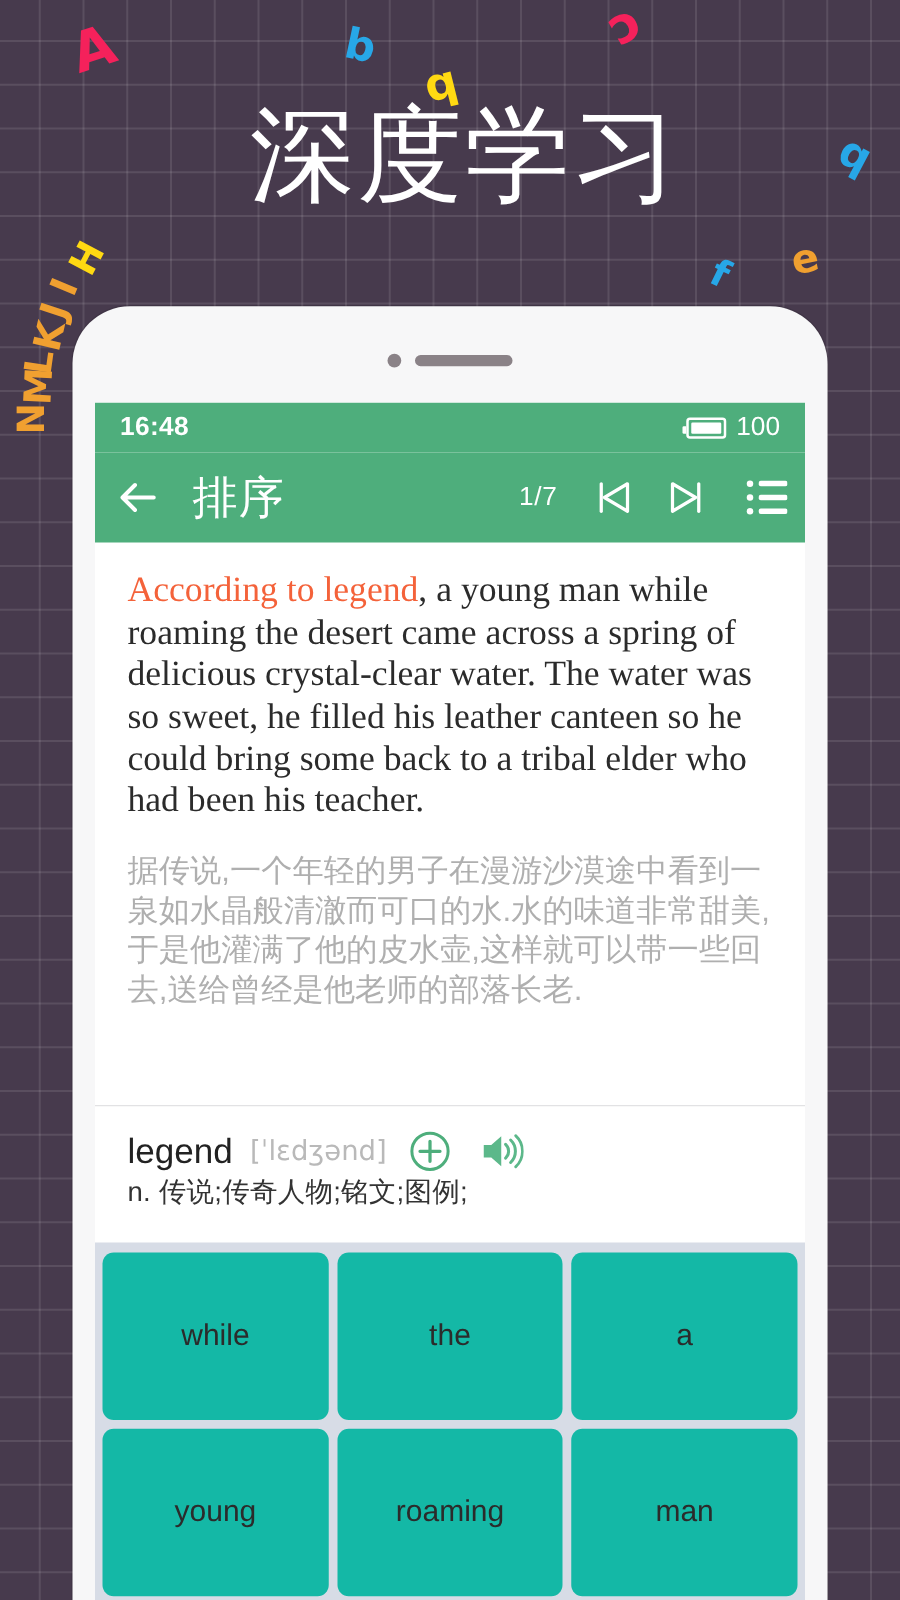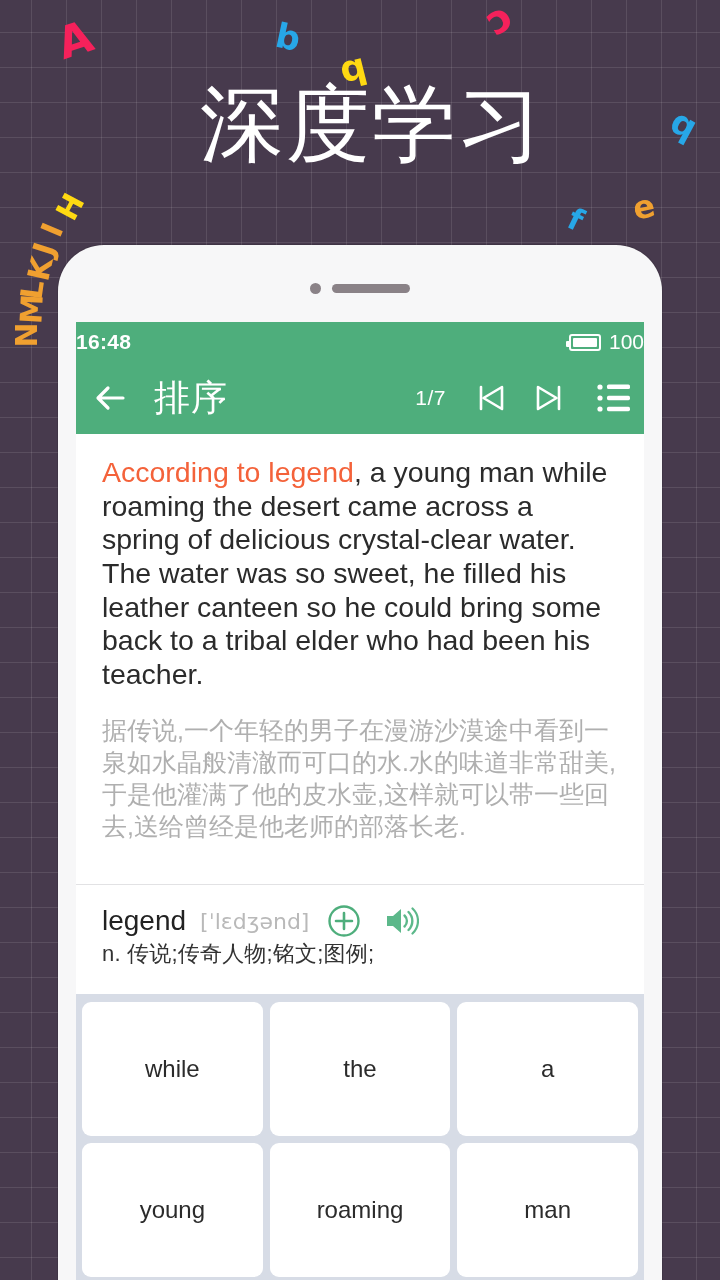--- a/index.html
+++ b/index.html
@@ -107,21 +107,21 @@
     display: flex;
     flex-direction: column;
   }
 
   
   #status-bar {
     height: 40px;
     background: #4EAE7C;
     display: flex;
     align-items: center;
-    padding: 0 0;
+    padding: 0 20px;
     flex: 0 0 auto;
     color: #FFFFFF;
   }
   #status-time {
     font-size: 21px;
     font-weight: 700;
     letter-spacing: 0.3px;
   }
   #status-right {
     margin-left: auto;
@@ -192,20 +192,21 @@
     padding: 22px 26px 0 26px;
     height: 450px;
     box-sizing: border-box;
     overflow: hidden;
   }
   #passage-en {
     font-size: 28.5px;
     line-height: 1.18;
     color: #2B2B2B;
     margin: 0;
+    font-family: Liberation Serif, serif;
   }
   #passage-en .hl { color: #F4623A; }
   #passage-zh {
     margin: 24px 0 0 0;
     font-size: 25px;
     line-height: 1.27;
     color: #AFAFAF;
   }
 
   
@@ -245,21 +246,21 @@
     background: #D7DCE6;
     padding: 8px 6px 6px 6px;
     box-sizing: border-box;
     display: grid;
     grid-template-columns: repeat(3, 1fr);
     grid-auto-rows: 134px;
     gap: 7px;
     overflow: hidden;
   }
   .tile {
-    background: #ffffff;
+    background: #14b8a6;
     border-radius: 9px;
     display: flex;
     align-items: center;
     justify-content: center;
     font-size: 24px;
     color: #2B2B2B;
     font-weight: 500;
   }
 </style>
 </head>

